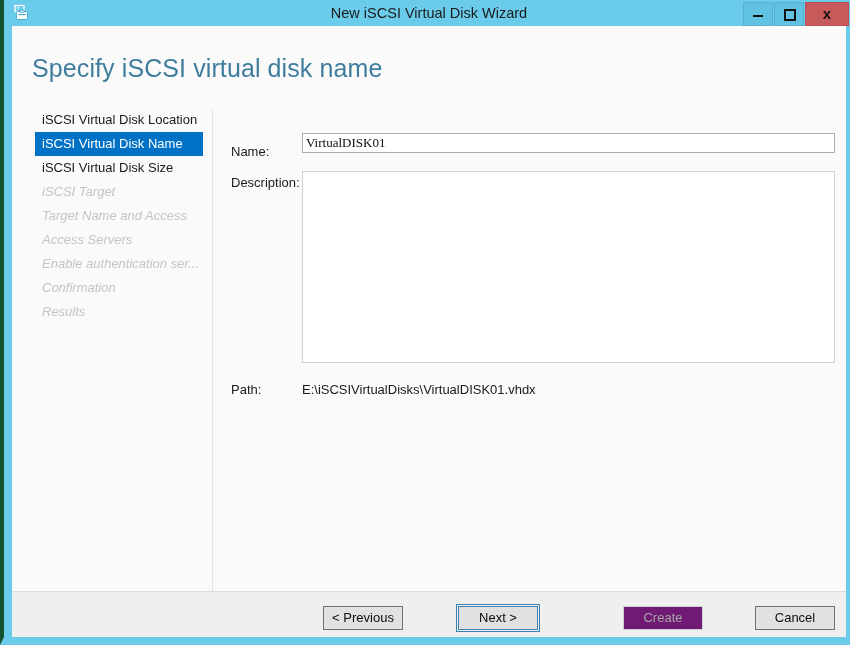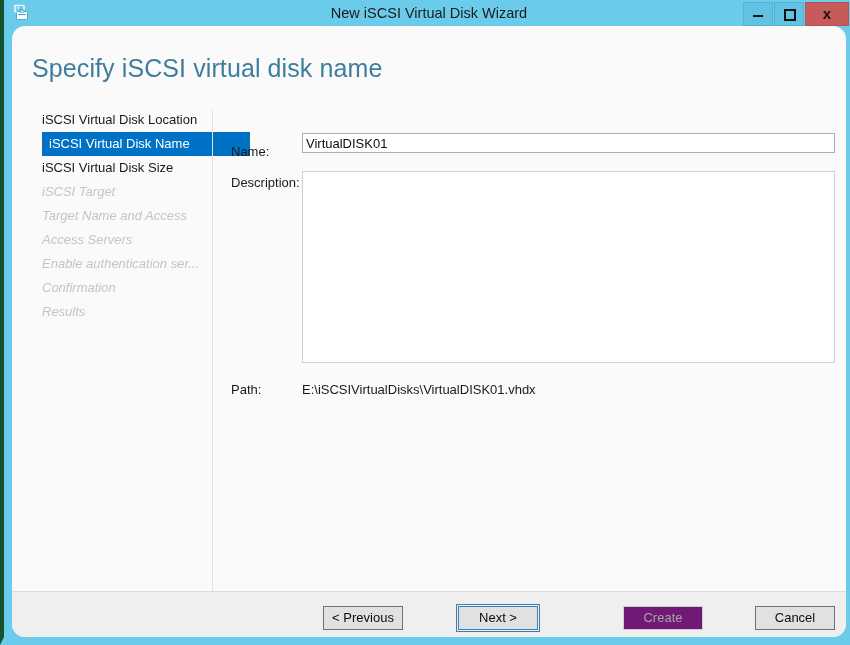--- a/index.html
+++ b/index.html
@@ -94,21 +94,20 @@
   }
 
   
   .content {
     position: absolute;
     left: 8px; top: 26px;
     width: 834px;
     height: 611px;
     background: #FAFAFA;
     overflow: hidden;
-    border-radius: 13px;
   }
 
   .page-title {
     position: absolute;
     left: 20px; top: 28px;
     font-size: 25px;
     font-weight: 300;
     color: #3f7d9e;
     letter-spacing: 0.1px;
     white-space: nowrap;
@@ -126,23 +125,23 @@
     padding-left: 15px;
     font-size: 13px;
     color: #1a1a1a;
     white-space: nowrap;
     overflow: hidden;
     cursor: default;
   }
   .nav-item.selected {
     background: #0072C6;
     color: #ffffff;
-    margin-left: 15px;
+    margin-left: 8px;
     padding-left: 7px;
-    width: 208px;
+    width: 168px;
     box-sizing: border-box;
   }
   .nav-item.disabled {
     color: #c4c4c4;
     font-style: italic;
   }
 
   .divider-v {
     position: absolute;
     left: 200px; top: 84px;
@@ -163,21 +162,21 @@
   .label-path  { left: 219px; top: 356px; }
 
   .name-input {
     position: absolute;
     left: 290px; top: 107px;
     width: 533px;
     height: 20px;
     box-sizing: border-box;
     border: 1px solid #abadb3;
     background: #ffffff;
-    font-family: Liberation Sans, sans-serif;
+    font-family: Liberation Serif, serif;
     font-size: 13px;
     color: #0c0c0c;
     padding: 0 3px;
     outline: none;
   }
   .desc-input {
     position: absolute;
     left: 290px; top: 145px;
     width: 533px;
     height: 192px;

